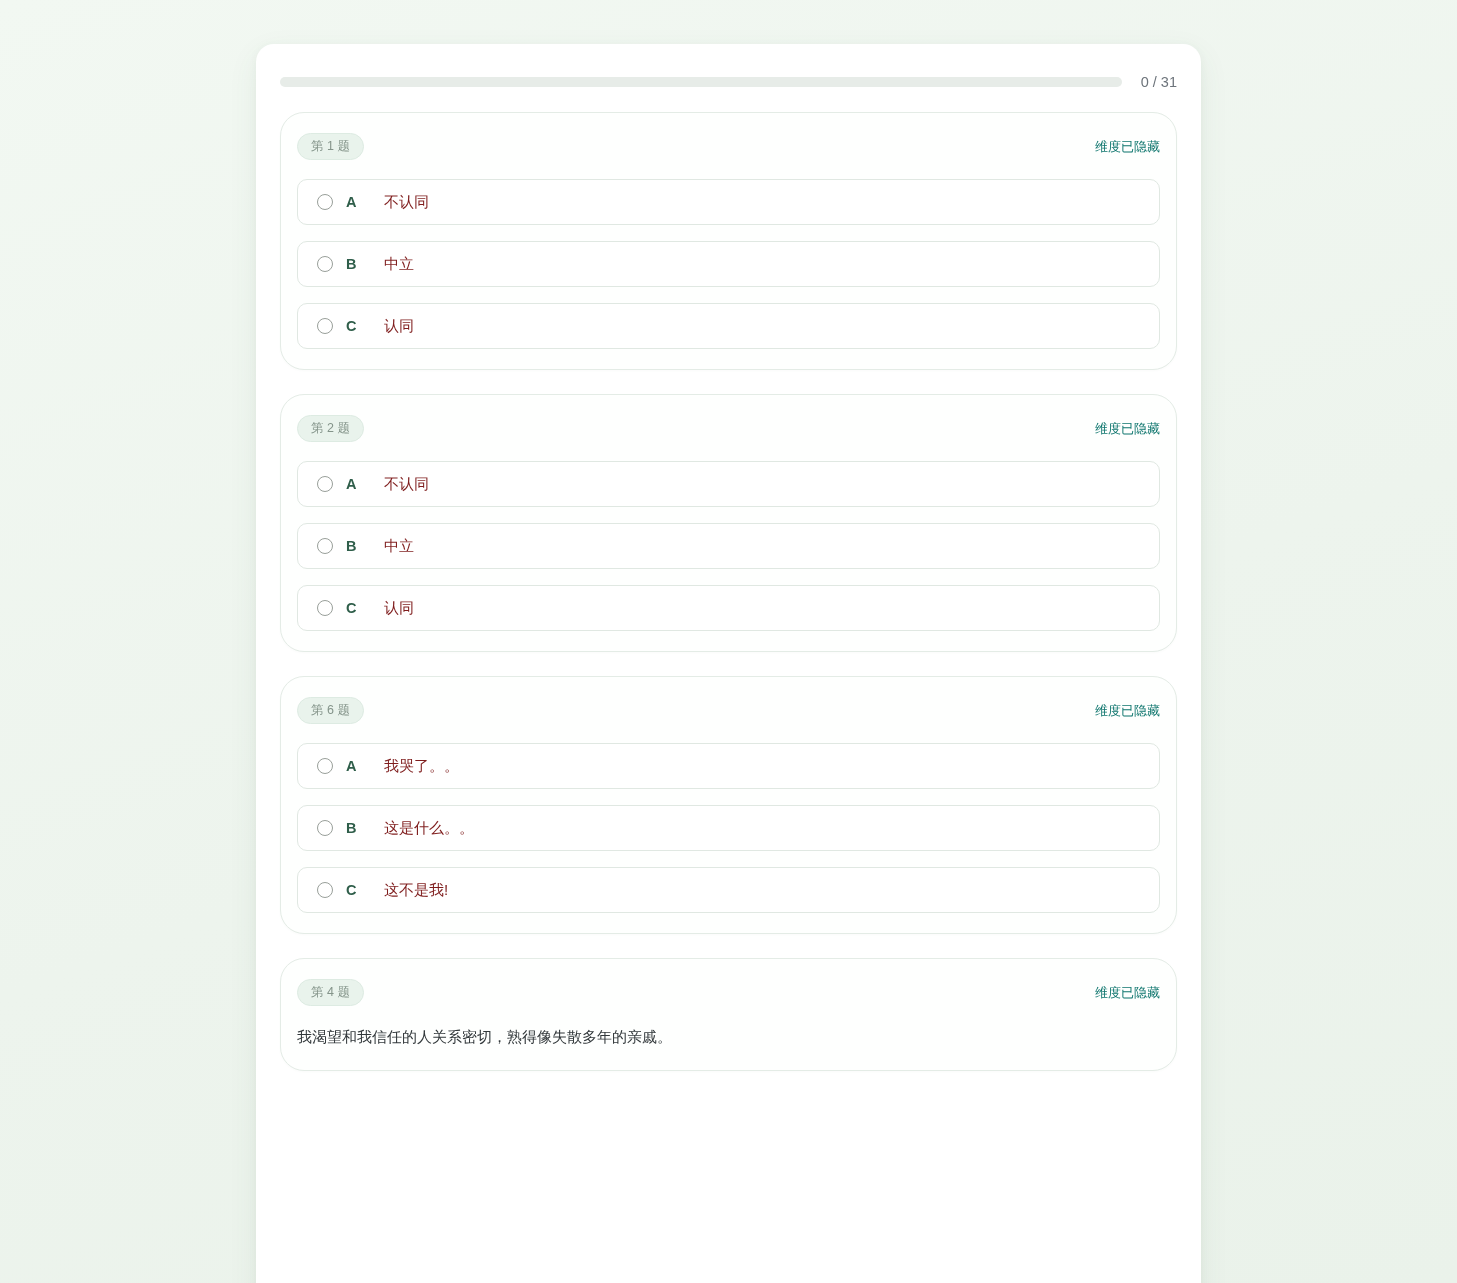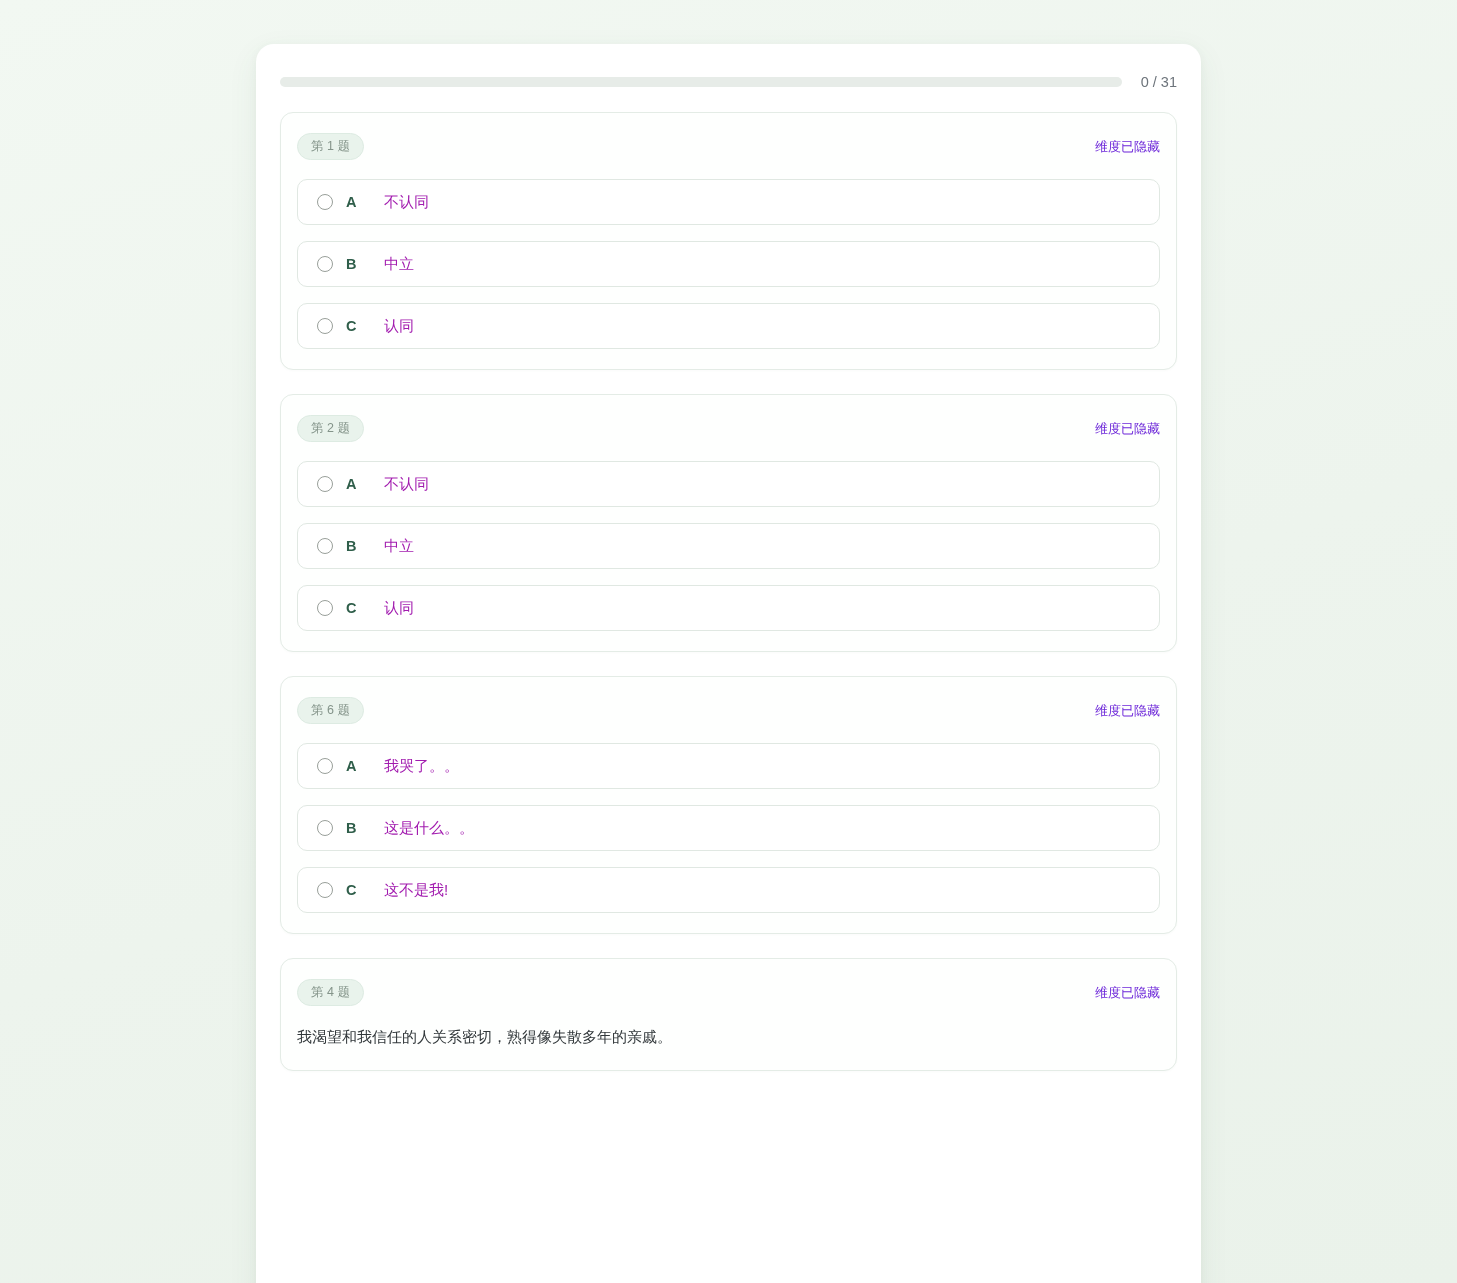--- a/index.html
+++ b/index.html
@@ -38,21 +38,21 @@
     border-radius: 999px;
   }
   .progress-label {
     margin-left: 19px;
     color: #6d747b;
     font-size: 14.5px;
     white-space: nowrap;
   }
   .question-card {
     border: 1px solid #e4ece6;
-    border-radius: 13px;
+    border-radius: 24px;
     background: #fefffe;
     padding: 20px 16px;
     margin-bottom: 24px;
     box-shadow: 0 1px 2px rgba(90, 120, 100, 0.03);
   }
   .q-header {
     display: flex;
     align-items: center;
     justify-content: space-between;
   }
@@ -60,21 +60,21 @@
     display: inline-block;
     background: #e9f3ec;
     border: 1px solid #ddebe2;
     color: #84948a;
     font-size: 12.5px;
     padding: 5px 13px;
     border-radius: 999px;
     line-height: 1.2;
   }
   .q-dim {
-    color: #6d28d9;
+    color: #0f766e;
     font-size: 13px;
   }
   .q-text {
     margin-top: 17px;
     color: #32383b;
     font-size: 15px;
     line-height: 1.8;
     text-align: justify;
   }
   .options {
@@ -102,21 +102,21 @@
   .opt-letter {
     margin-left: 13px;
     width: 15px;
     color: #2f5e4a;
     font-weight: 700;
     font-size: 14.5px;
     flex: none;
   }
   .opt-label {
     margin-left: 23px;
-    color: #a21caf;
+    color: #7f1d1d;
     font-size: 15px;
   }
 </style>
 </head>
 <body>
 
 <div class="main-card">
 
   <div class="progress-row">
     <div class="progress-track">

